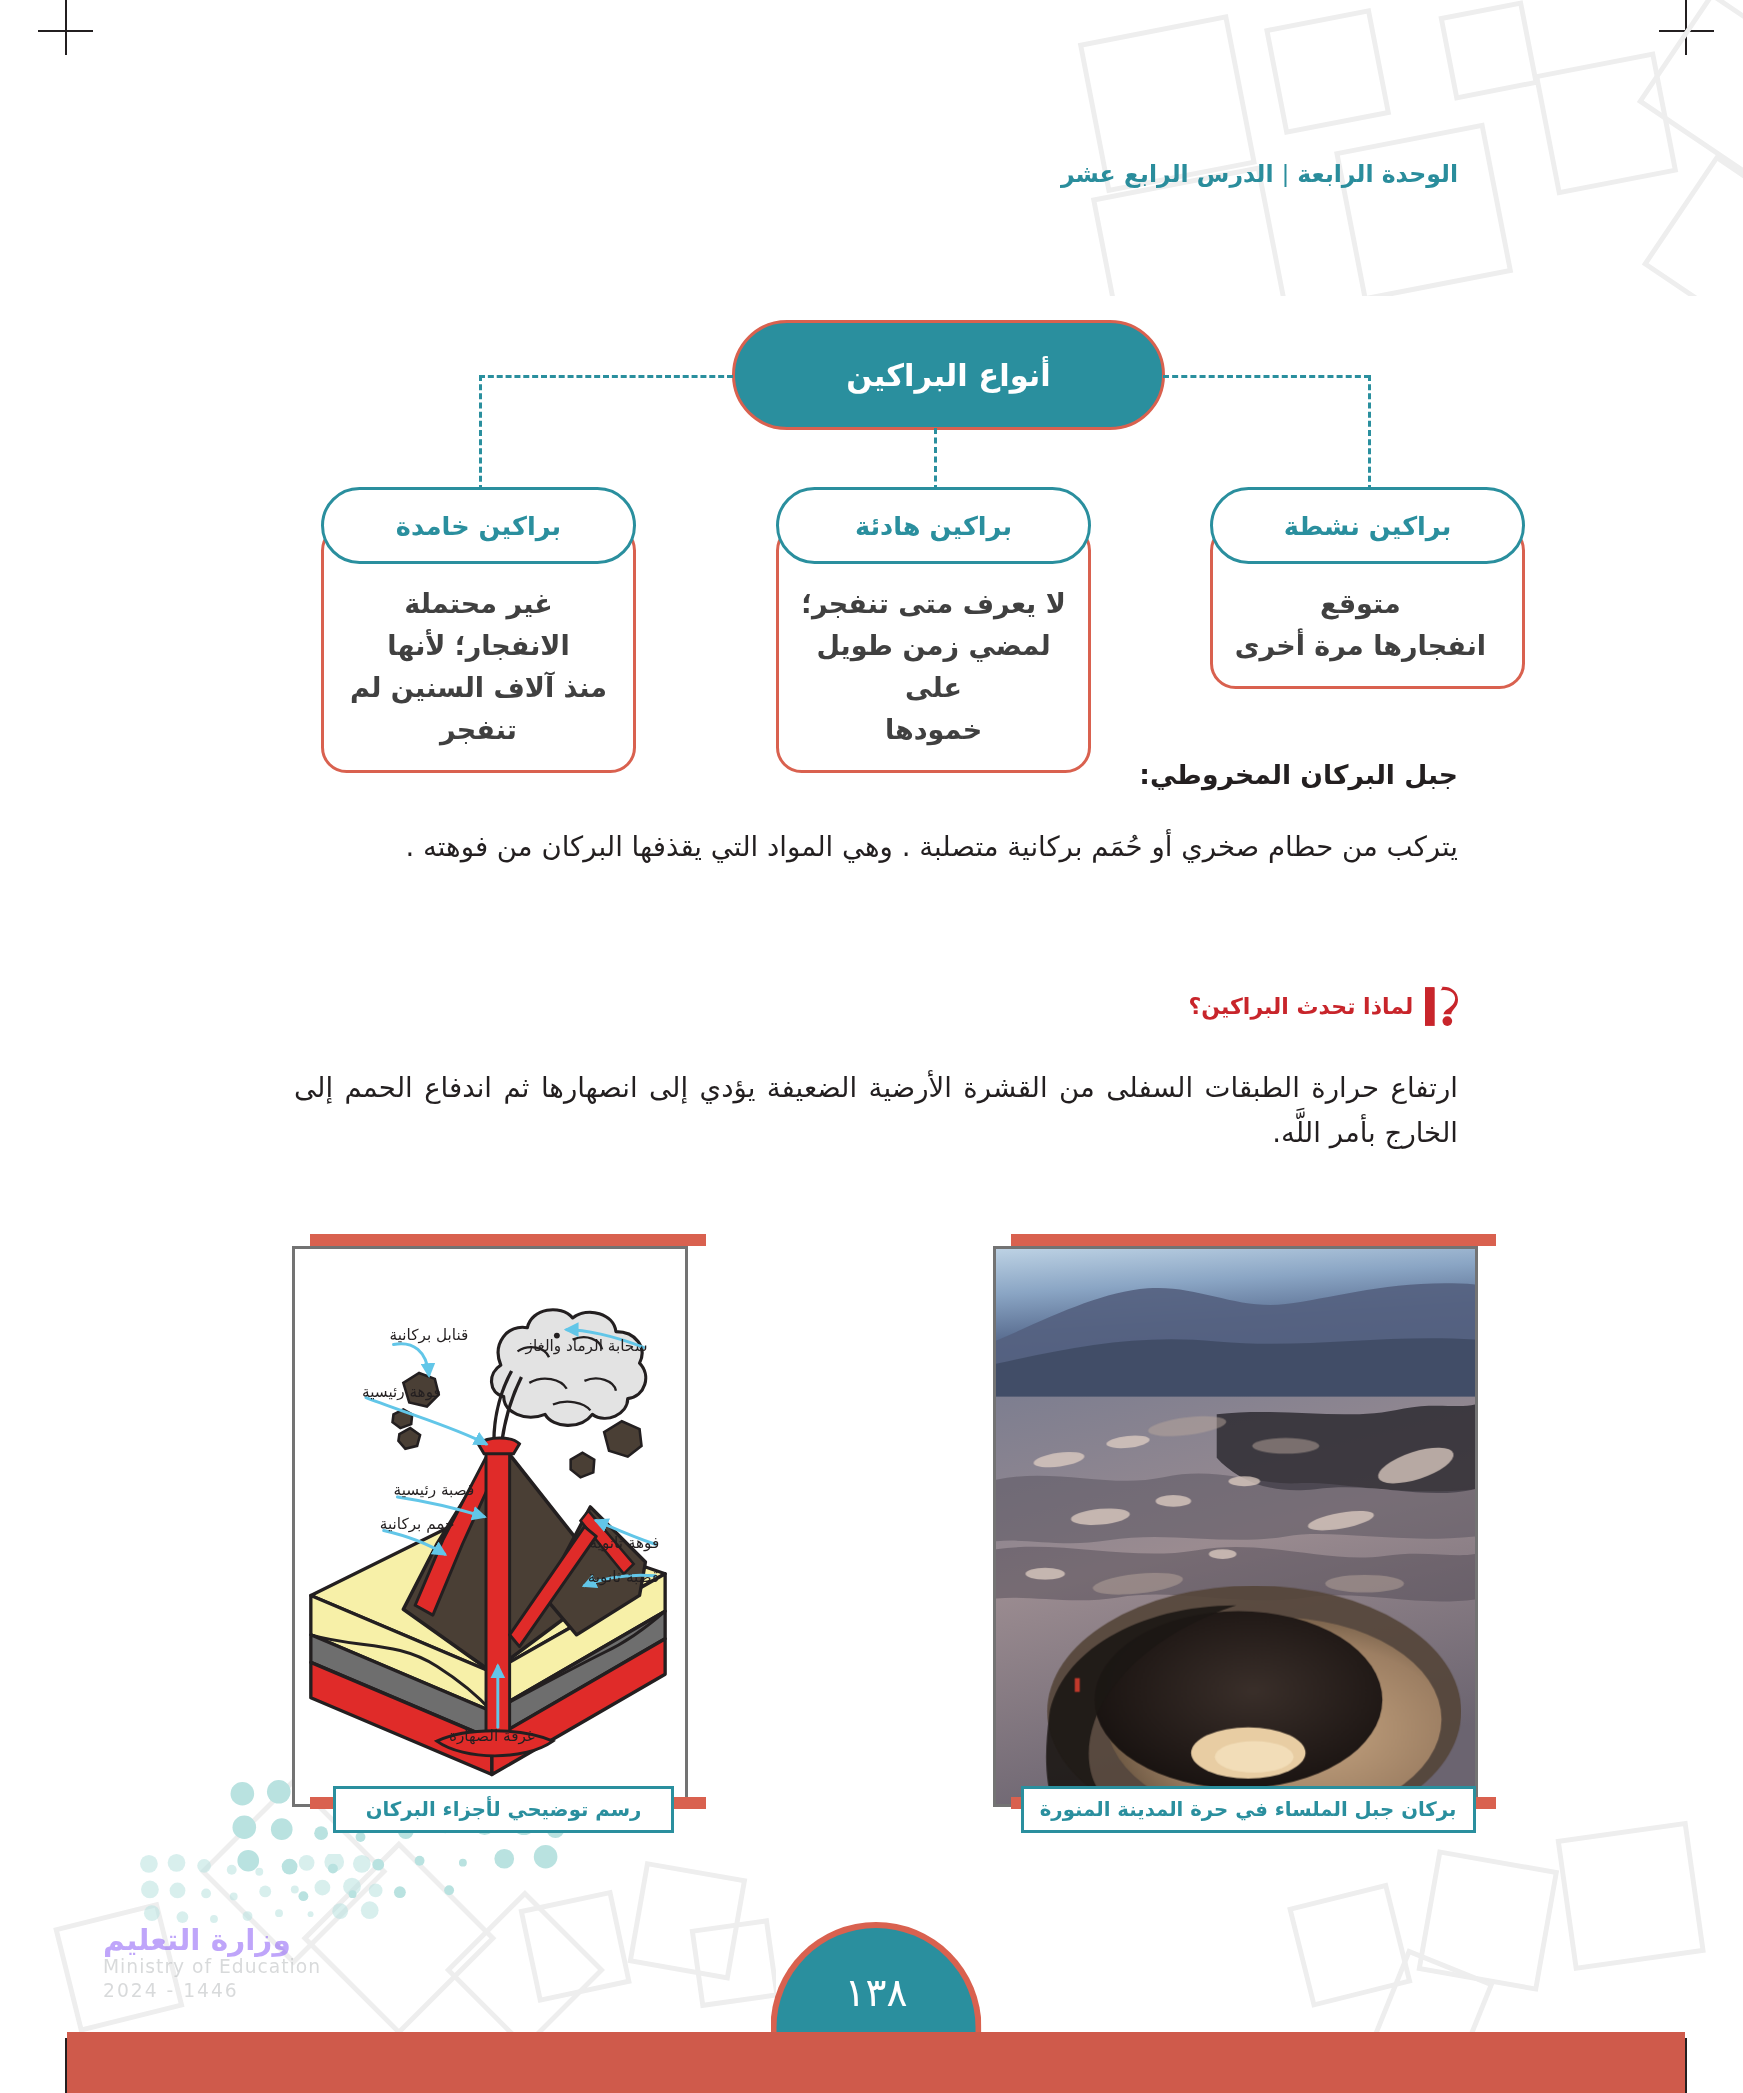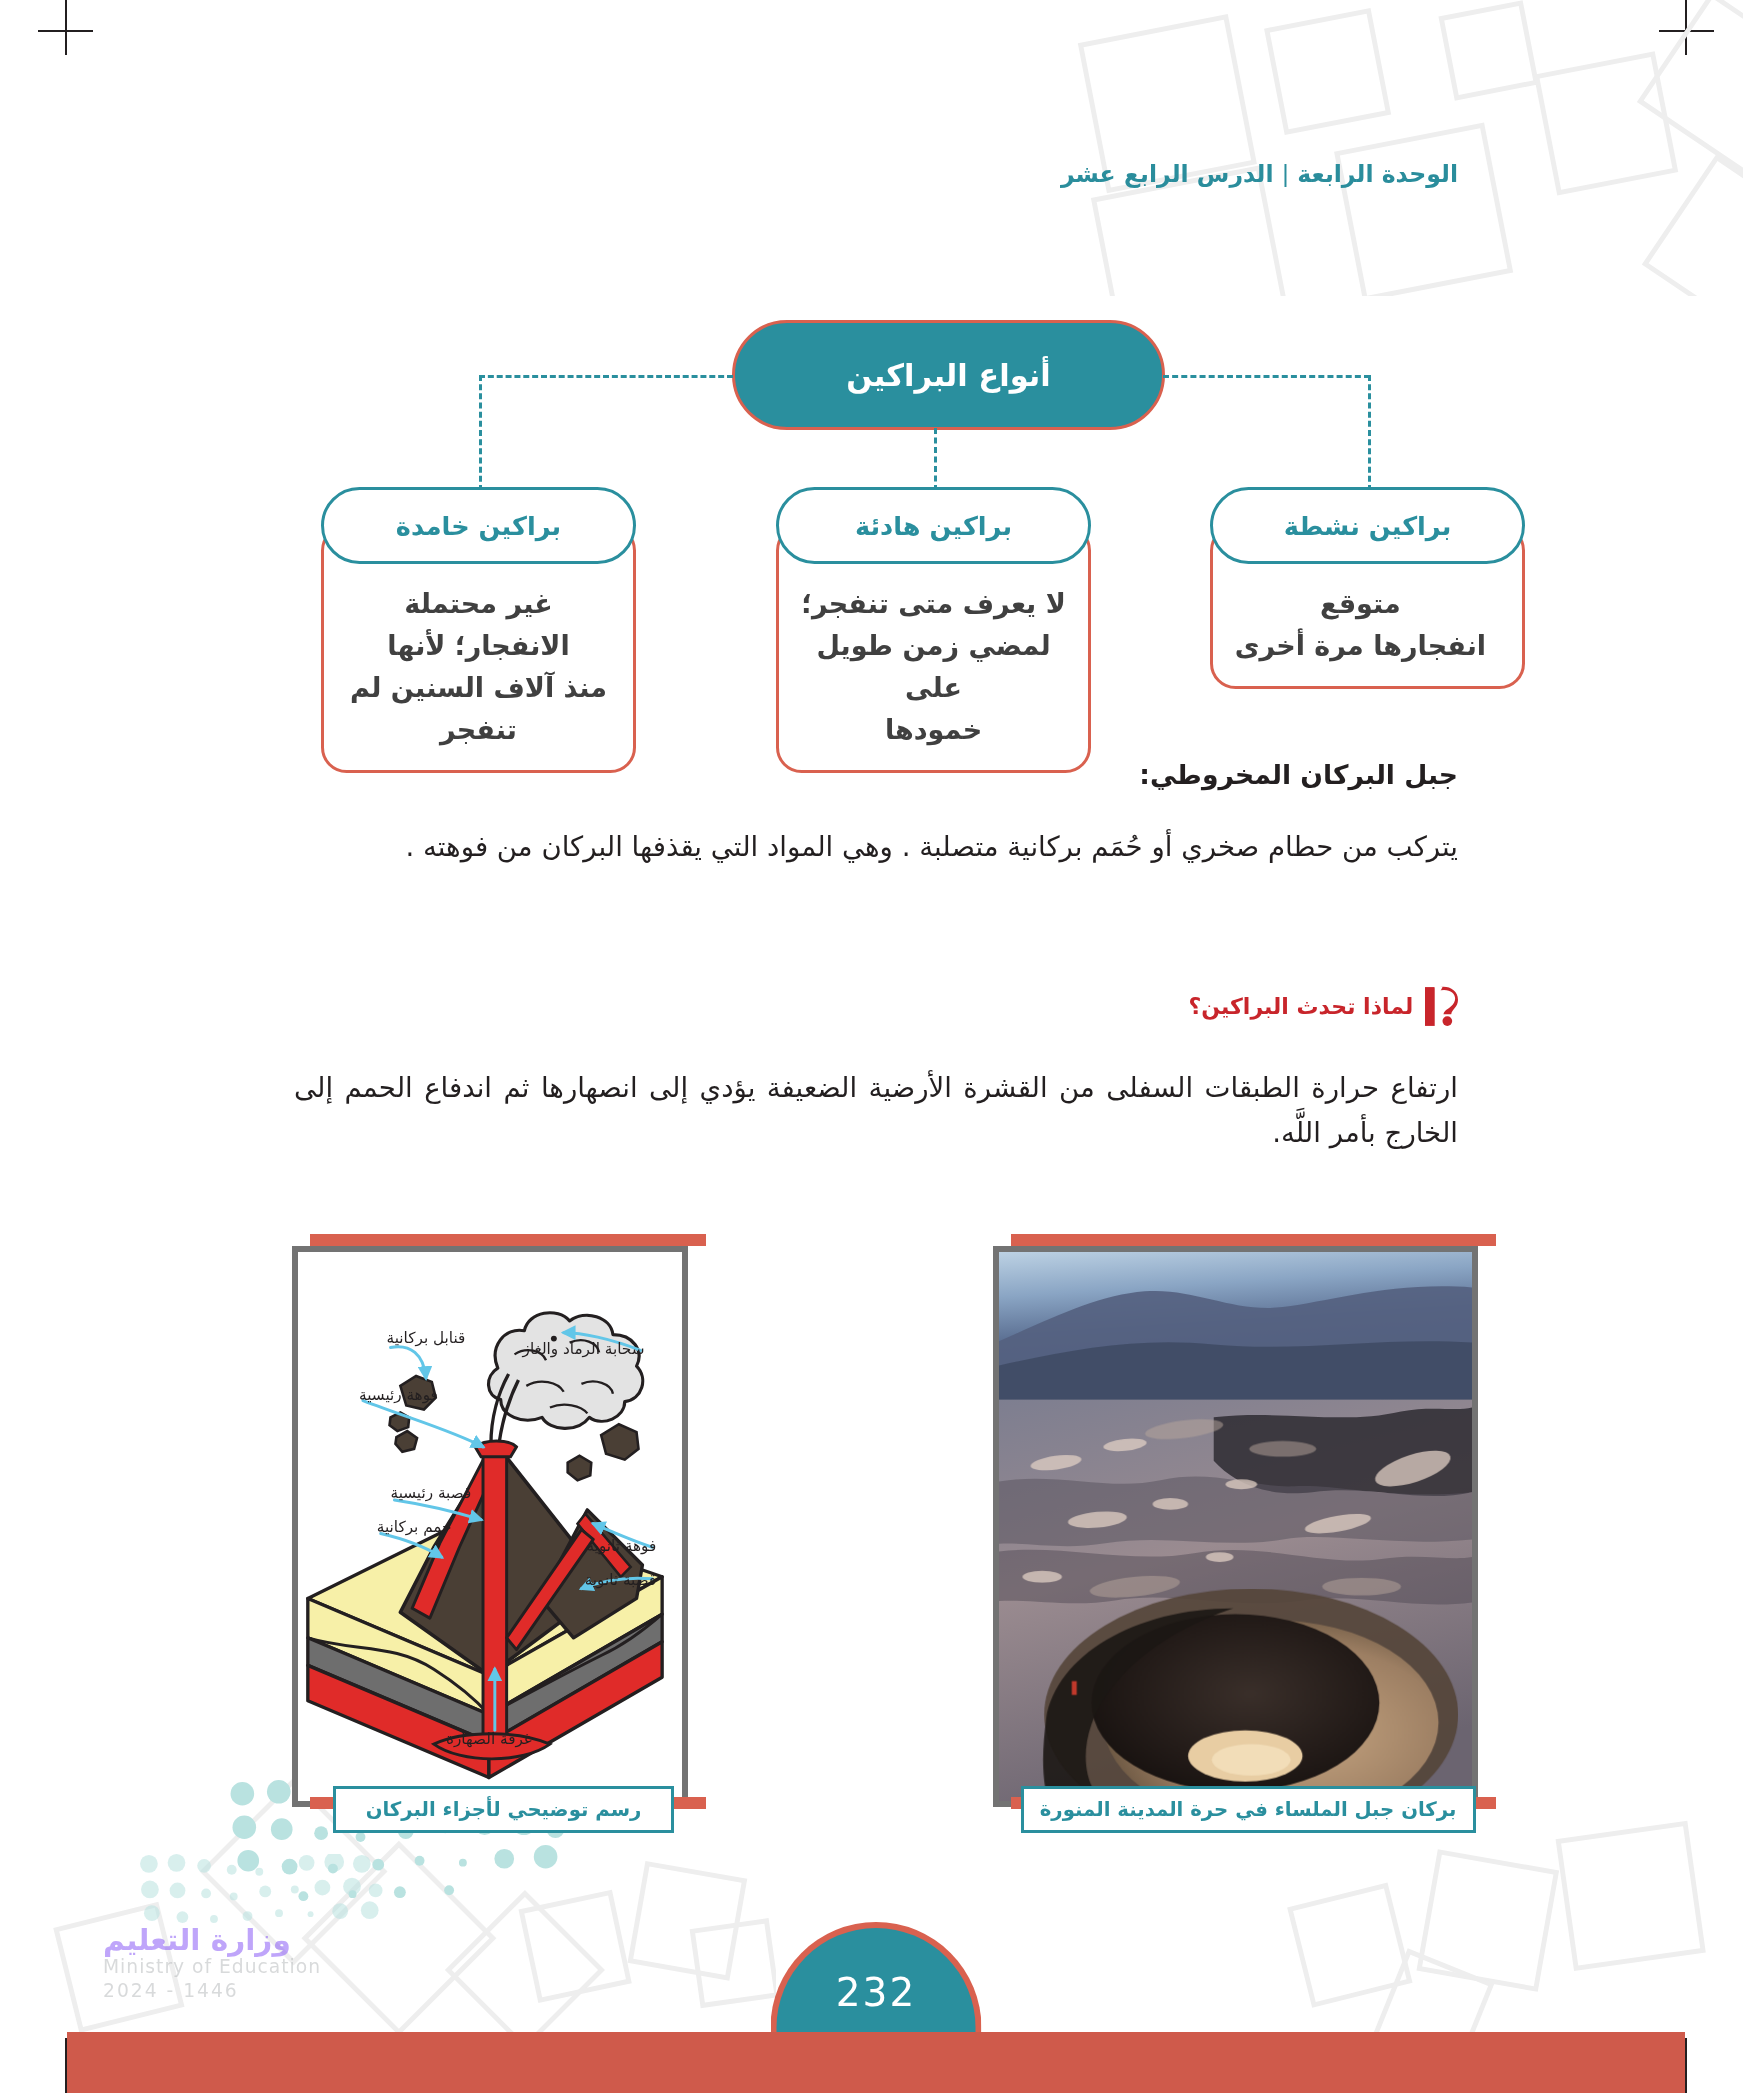--- a/index.html
+++ b/index.html
@@ -127,21 +127,21 @@
 
   .fig-topbar {
     position: absolute; top: 0; height: 11.8px;
     background: #d9614f;
   }
   #fig-left .fig-topbar  { left: 17.7px;  width: 396px; }
   #fig-right .fig-topbar { left: 17.7px;  width: 485px; }
 
   .fig-frame {
     position: absolute; top: 11.8px; left: 0;
-    border: 6px solid #737373;
+    border: 3px solid #737373;
     background: #ffffff;
     overflow: hidden;
   }
   #fig-left .fig-frame  { width: 396px; height: 561px; }
   #fig-right .fig-frame { width: 485px; height: 561px; }
 
   .fig-bottombar {
     position: absolute; height: 11.8px; background: #d9614f;
   }
   #fig-left .fig-bottombar  { top: 563px; left: 17.7px; width: 396px; }
@@ -568,20 +568,20 @@
         <circle cx="210" cy="58" r="8"></circle>
           <circle cx="240" cy="57" r="9"></circle>
       </g>
     </svg>
     <div class="moe-ar">وزارة التعليم</div>
     <div class="moe-en">Ministry of Education</div>
     <div class="moe-yr">2024 - 1446</div>
   </div>
 
   <div id="page-number">
-    <span>232</span>
+    <span>١٣٨</span>
   </div>
   <div id="footer-bar"></div>
 
   <div class="crop crop-v" style="bottom:0px;left:57px;"></div>
   <div class="crop crop-v" style="bottom:0px;right:57px;"></div>
 </div>
 
 
 </body></html>

